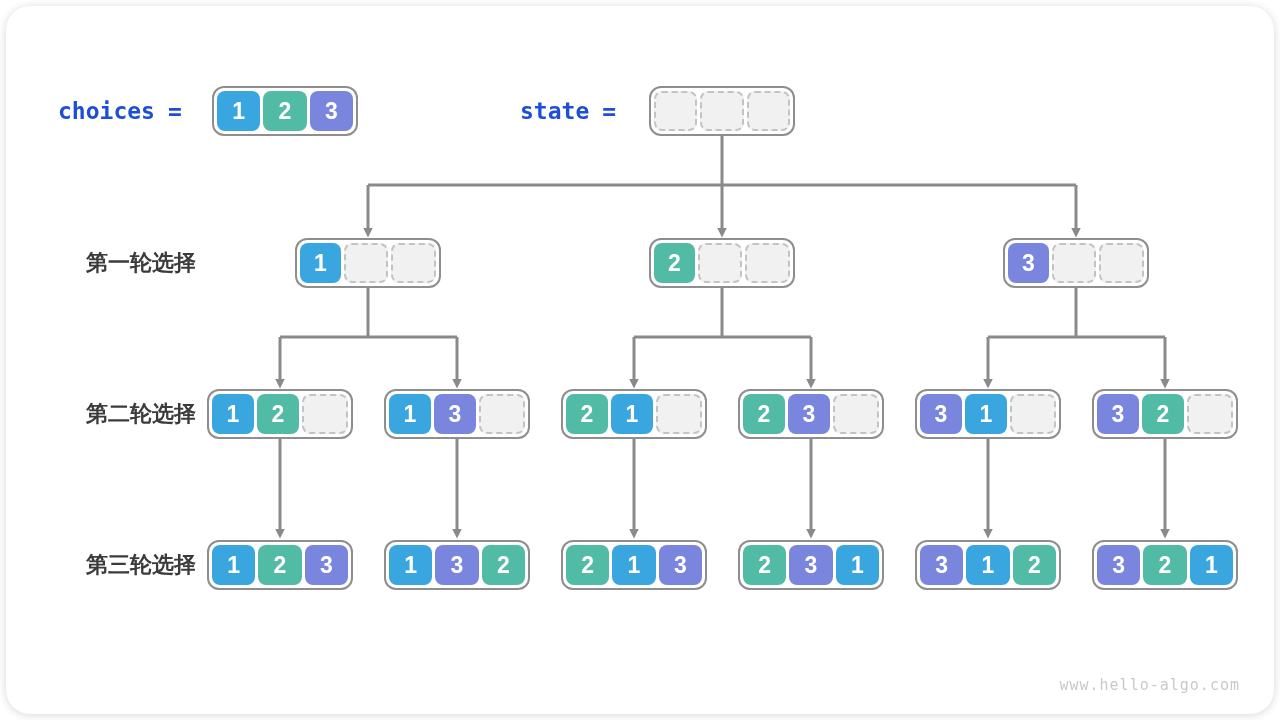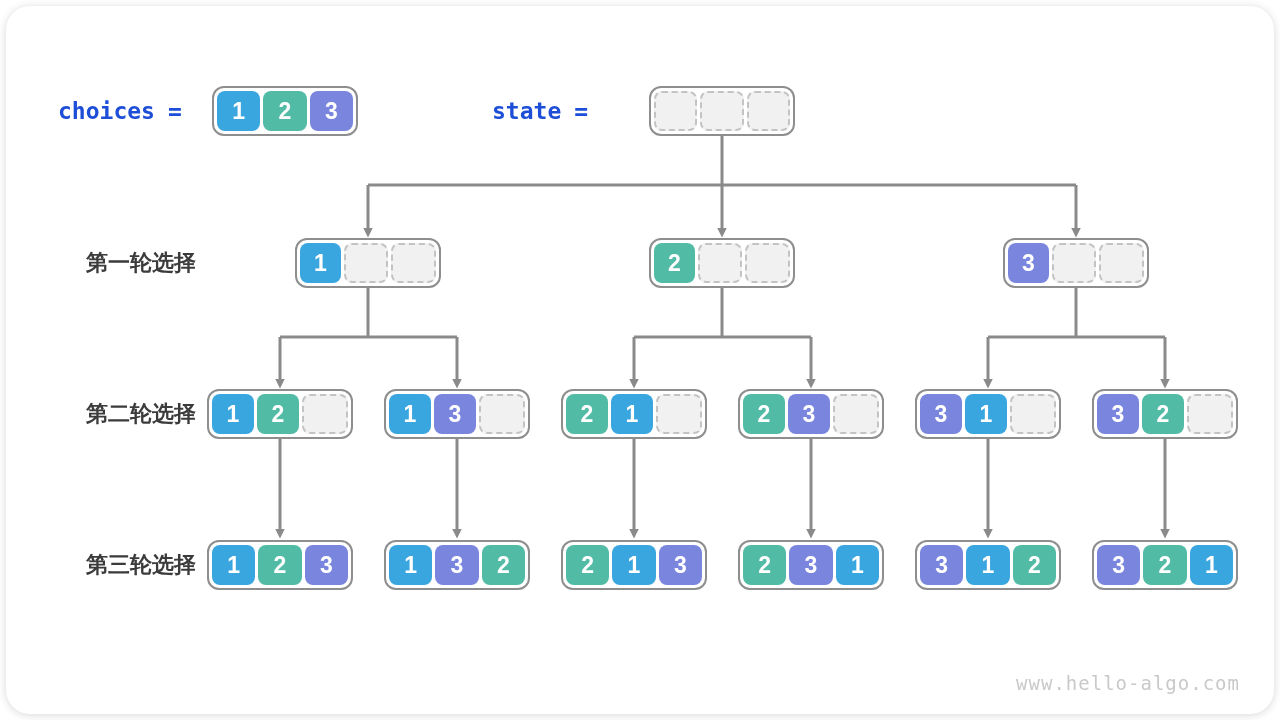--- a/index.html
+++ b/index.html
@@ -16,21 +16,21 @@
   
   .label-group{
     position:absolute;top:86px;height:50px;
     display:flex;align-items:center;gap:13px;
   }
   .code-label,.code-eq{
     font-family:"DejaVu Sans Mono", monospace;
     font-weight:700;font-size:23px;color:#1d4ed8;
   }
   .g-choices{left:58px;}
-  .g-state{left:492px;}
+  .g-state{left:520px;}
   
   .node{
     position:absolute;width:146px;height:50px;box-sizing:border-box;
     background:#ffffff;border:2px solid #8e8e8e;border-radius:12px;
     padding:3px;display:flex;gap:3px;z-index:2;
   }
   .cell{
     flex:1;border-radius:8px;box-sizing:border-box;
     display:flex;align-items:center;justify-content:center;
     font-family:"Liberation Sans", sans-serif;
@@ -63,21 +63,21 @@
     pointer-events:none;z-index:1;
   }
   .connectors path{
     stroke:var(--arrow,#8a8a8a);stroke-width:3;fill:none;
   }
   .connectors .arrowhead{fill:var(--arrow,#8a8a8a);stroke:none;}
   
   .watermark{
     position:absolute;right:40px;bottom:26px;
     font-family:"DejaVu Sans Mono", monospace;
-    font-size:19px;color:#c9c9c9;letter-spacing:1px;
+    font-size:15px;color:#c9c9c9;letter-spacing:1px;
   }
 </style>
 </head>
 <body>
 
 <div class="card"></div>
 
 <svg class="connectors" width="1280" height="720" viewBox="0 0 1280 720">
   <defs>
     <marker id="arrow" markerWidth="12" markerHeight="12" refX="1.5" refY="5" orient="auto" markerUnits="userSpaceOnUse">

